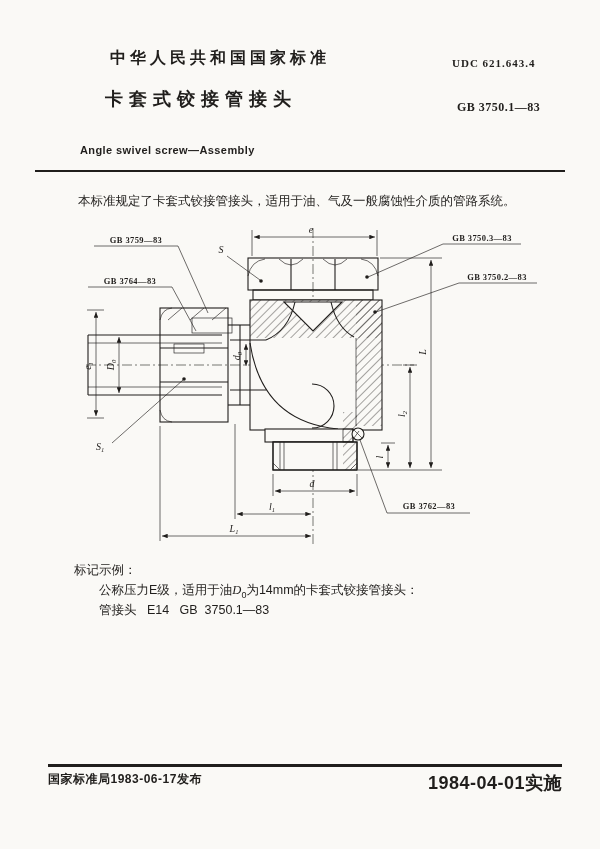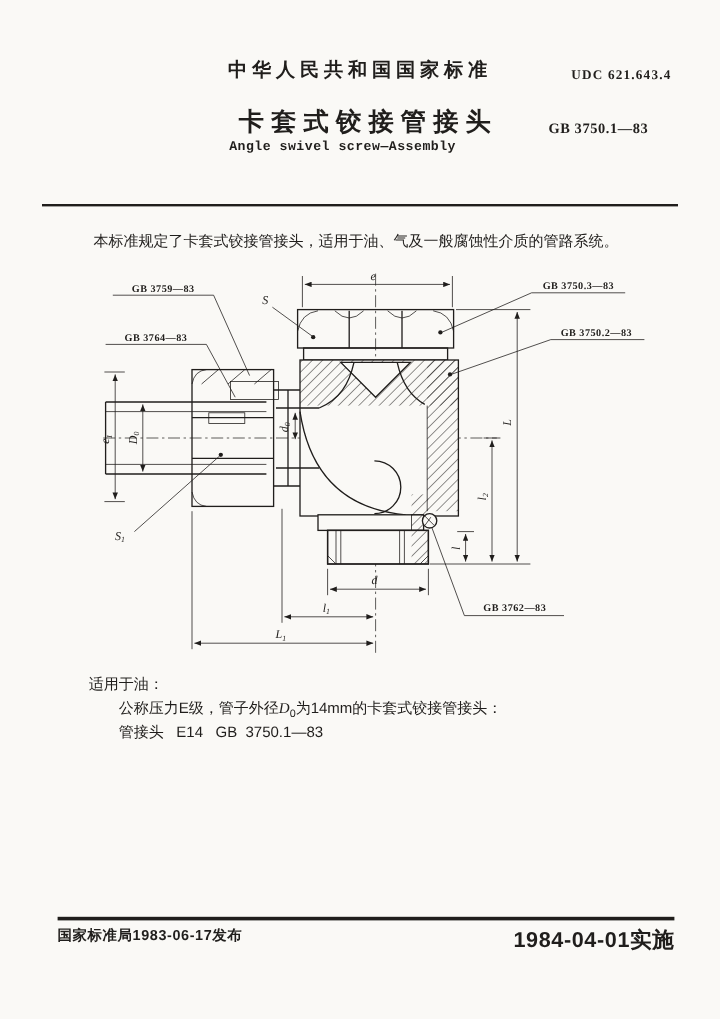--- a/index.html
+++ b/index.html
@@ -5,27 +5,27 @@
   * { margin:0; padding:0; box-sizing:border-box; }
   html,body { width:600px; height:849px; }
   body {
     background:#faf9f6;
     color:#201e1c;
     font-family:"Liberation Sans","DejaVu Sans",sans-serif;
     position:relative;
     overflow:hidden;
   }
   .abs { position:absolute; }
-  .ctr { text-align:right; }
+  .ctr { text-align:left; }
   .nw { white-space:nowrap; }
   .org      { left:110px; top:48px;  width:300px; font-size:16px; font-weight:bold; letter-spacing:4px; }
-  .udc      { left:476px; top:57px;  font-size:11px; font-weight:bold; letter-spacing:1px; font-family:"Liberation Serif",serif; }
-  .title-cn { left:105px; top:87px;  width:310px; font-size:21px; font-weight:bold; letter-spacing:6px; }
+  .udc      { left:452px; top:57px;  font-size:11px; font-weight:bold; letter-spacing:1px; font-family:"Liberation Serif",serif; }
+  .title-cn { left:105px; top:87px;  width:310px; font-size:18px; font-weight:bold; letter-spacing:6px; }
   .gbno     { left:457px; top:100px; font-size:12px; font-weight:bold; letter-spacing:.5px; font-family:"Liberation Serif",serif; }
-  .title-en { left:80px;  top:117px; width:300px; font-size:11px; font-weight:bold; font-family:Liberation Mono, monospace; letter-spacing:.4px; }
+  .title-en { left:80px;  top:144px; width:300px; font-size:11px; font-weight:bold; font-family:Liberation Sans, sans-serif; letter-spacing:.4px; }
   .hrule    { left:35px;  top:170px; width:530px; height:2px; background:#201e1c; }
   .scope    { left:78px;  top:181px; width:440px; font-size:12.5px;margin-top:12px; }
   .mk-head  { left:74px;  top:562px; font-size:12.5px; }
   .mk-l1    { left:99px;  top:582px; font-size:12.5px; }
   .mk-l1 .sym { font-family:"Liberation Serif",serif; font-style:italic; }
   .mk-l1 sub { font-size:9px; }
   .mk-l2    { left:99px;  top:602px; font-size:12.5px; font-weight:normal; white-space:pre; }
   .frule    { left:48px;  top:764px; width:514px; height:3px; background:#201e1c; }
   .f-left   { left:48px;  top:771px; font-size:12px; font-weight:bold; letter-spacing:.5px; }
   .f-right  { right:38px; top:771px; font-size:18px; font-weight:bold; letter-spacing:.5px; }
@@ -221,19 +221,19 @@
     <line class="t" x1="459" y1="283" x2="537" y2="283"></line>
     <line class="t" x1="459" y1="283" x2="376" y2="312"></line>
     <circle class="dot" cx="375" cy="312" r="1.8"></circle>
   </g>
   <g>
     <text class="ref" x="429" y="509" text-anchor="middle">GB 3762—83</text>
     <path class="t" d="M360,440 L387,513 L470,513"></path>
   </g>
 </svg>
 
-<div class="abs mk-head nw">适用于油：</div>
-<div class="abs mk-l1 nw"><span>公称压力E级，管子外径</span><span class="sym">D</span><sub>0</sub><span>为14mm的卡套式铰接管接头：</span></div>
+<div class="abs mk-head nw">标记示例：</div>
+<div class="abs mk-l1 nw"><span>公称压力E级，适用于油</span><span class="sym">D</span><sub>0</sub><span>为14mm的卡套式铰接管接头：</span></div>
 <div class="abs mk-l2">管接头   E14   GB  3750.1—83</div>
 
 <div class="abs frule"></div>
 <div class="abs f-left nw">国家标准局1983-06-17发布</div>
 <div class="abs f-right nw">1984-04-01实施</div>
 
 </body></html>

